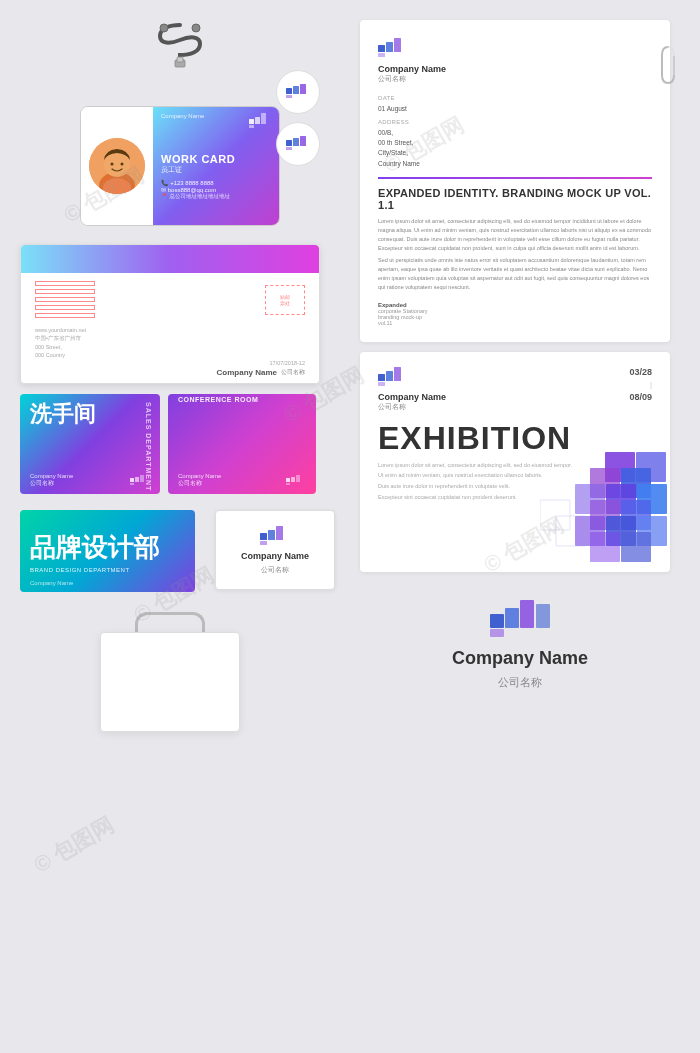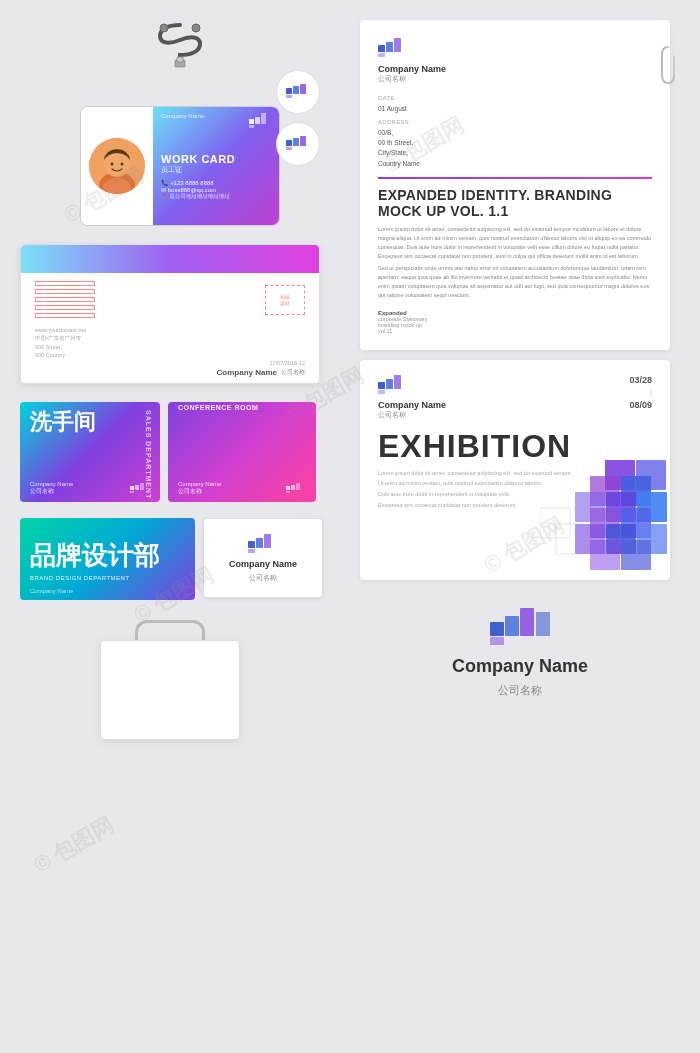--- a/index.html
+++ b/index.html
@@ -313,21 +313,21 @@
       font-size: 6.5px;
       color: #555;
     }
     .lh-separator {
       width: 100%;
       height: 2px;
       background: linear-gradient(90deg, #8040f0, #d040d0);
       margin: 8px 0;
     }
     .lh-title {
-      font-size: 14px;
+      font-size: 11px;
       font-weight: bold;
       color: #333;
       letter-spacing: 0.3px;
     }
     .lh-body-text {
       font-size: 5.5px;
       color: #888;
       line-height: 1.6;
       margin-top: 6px;
     }
@@ -530,21 +530,21 @@
       </div>
       <div class="envelope-bottom">
         <div style="font-size:5.5px;color:#aaa;">17/07/2018-12</div>
         <div style="display:flex;align-items:center;gap:4px;margin-top:2px;">
           <div class="envelope-company-name">Company Name</div>
           <div class="envelope-cn">公司名称</div>
         </div>
       </div>
     </div>
 
-    <div style="display:flex; gap:8px; margin-top:8px;">
+    <div style="display:flex; gap:8px; ">
 
       <div class="door-sign door-sign-1" style="width:140px; height:100px;">
         <div class="door-sign-vertical">SALES DEPARTMENT</div>
         <div class="door-sign-text-cn">洗手间</div>
         <div class="door-sign-bottom">
           <div style="font-size:6px;color:white;opacity:0.8;">
             <div>Company Name</div>
             <div>公司名称</div>
           </div>
           <svg width="20" height="14" viewBox="0 0 20 14">
@@ -566,21 +566,21 @@
           <svg width="20" height="14" viewBox="0 0 20 14">
             <rect x="0" y="4" width="4" height="4" fill="white" opacity="0.8" rx="0.3"></rect>
             <rect x="5" y="3" width="4" height="5" fill="white" opacity="0.6" rx="0.3"></rect>
             <rect x="10" y="1" width="4" height="7" fill="white" opacity="0.4" rx="0.3"></rect>
             <rect x="0" y="9" width="4" height="2" fill="white" opacity="0.4" rx="0.3"></rect>
           </svg>
         </div>
       </div>
     </div>
 
-    <div style="display:flex; gap:8px; margin-top:6px;">
+    <div style="display:flex; gap:20px; margin-top:6px;">
       <div class="dept-sign" style="width:175px; height:82px;">
         <div class="dept-sign-cn">品牌设计部</div>
         <div class="dept-sign-en">BRAND DESIGN DEPARTMENT</div>
         <div class="dept-sign-bottom-logo">
           <div style="font-size:6px;">Company Name</div>
         </div>
       </div>
       <div class="biz-card-small" style="width:120px;">
         <svg width="30" height="22" viewBox="0 0 30 22">
           <rect x="0" y="8" width="7" height="7" fill="#4060d0" rx="0.5"></rect>

